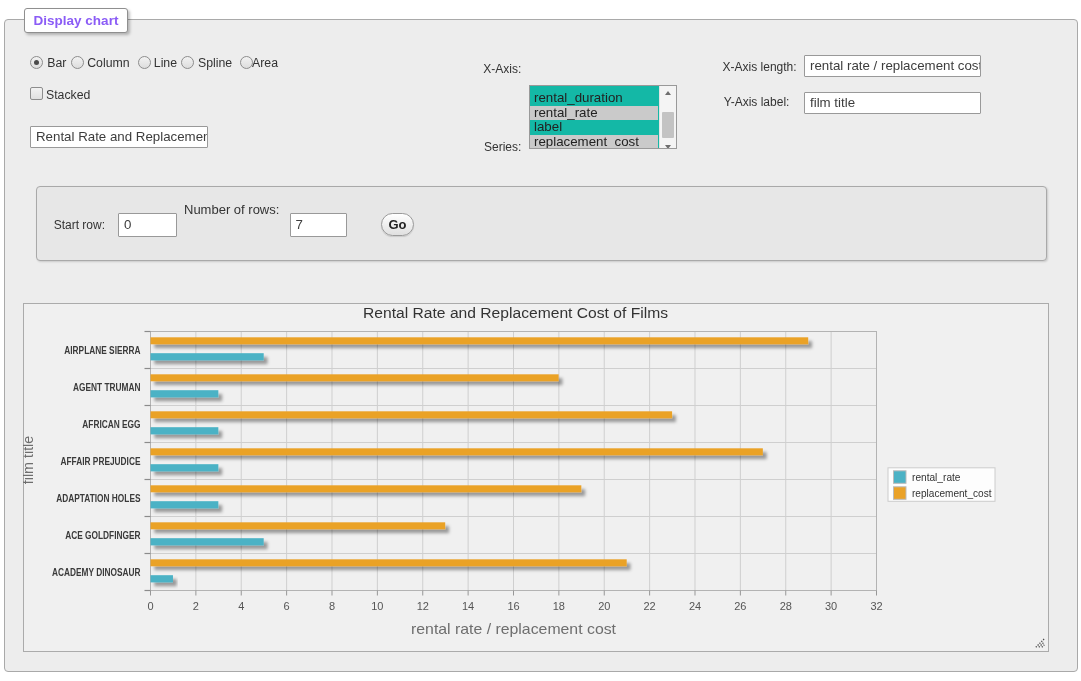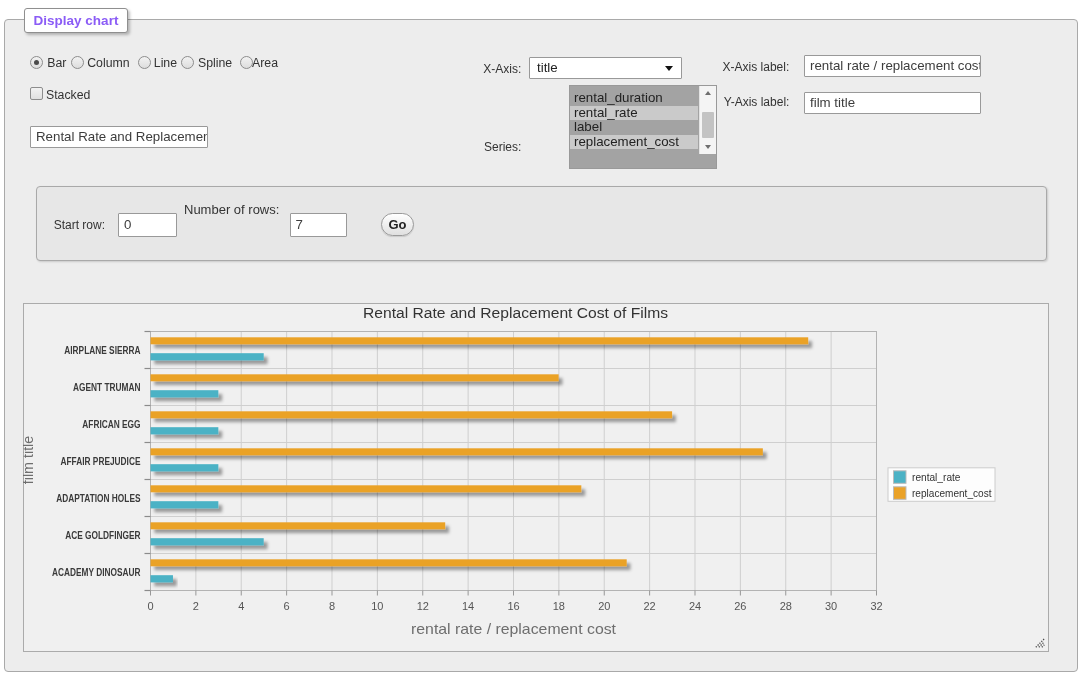--- a/index.html
+++ b/index.html
@@ -13,22 +13,22 @@
       background:linear-gradient(#f2f2f2,#ddd); }
   .rdot { position:absolute; left:3px; top:3px; width:5px; height:5px; border-radius:50%; background:#4a4a4a; }
   .checkbox { position:absolute; width:13px; height:13px; border:1px solid #8d8d8d; border-radius:2px;
       background:linear-gradient(#f2f2f2,#e0e0e0); }
   .tinput { position:absolute; background:#fff; border:1px solid #999; border-radius:1px;
       font-size:13.3px; color:#3d3d3d; padding:0 0 0 5px; line-height:20px; white-space:nowrap; overflow:hidden; }
   #selectbox { position:absolute; left:529px; top:57px; width:153px; height:22px; background:#fff;
       border:1px solid #999; border-radius:1px; font-size:13.3px; color:#222; line-height:20px; padding-left:7px; }
   #selarrow { position:absolute; right:8px; top:8px; width:0; height:0;
       border-left:4.5px solid transparent; border-right:4.5px solid transparent; border-top:5.5px solid #111; }
-  #listbox { position:absolute; left:529px; top:85px; width:147.5px; height:84px; background:#a3a3a3;
-      border:1px solid #999; overflow:hidden;margin-left:40px; }
+  #listbox { position:absolute; left:529px; top:85px; width:147.5px; height:64px; background:#14b8a6;
+      border:1px solid #999; overflow:hidden; }
   .opt { position:absolute; left:0; width:128px; height:14.5px; font-size:13.3px; color:#222;
       line-height:14.5px; padding-left:4px; white-space:nowrap; }
   .optsel { background:#cacaca; }
   #sbar { position:absolute; right:0; top:0; width:17px; height:67.5px; background:#f4f4f4; border-left:1px solid #e3e3e3; }
   .sbtn { position:absolute; left:0; width:17px; height:14px; background:#f4f4f4; }
   #sthumb { position:absolute; left:2.5px; top:26px; width:12px; height:26px; background:#c3c3c3; border-radius:1px; }
   .arr-up { position:absolute; left:5px; top:5px; width:0; height:0; border-left:3.5px solid transparent;
       border-right:3.5px solid transparent; border-bottom:4.5px solid #6e6e6e; }
   .arr-dn { position:absolute; left:5px; top:5px; width:0; height:0; border-left:3.5px solid transparent;
       border-right:3.5px solid transparent; border-top:4.5px solid #6e6e6e; }
@@ -56,40 +56,39 @@
 <span class="flabel" style="left:153.8px;top:55.5px;font-size:12.3px">Line</span>
 <span class="radio" style="left:181px;top:55.5px"></span>
 <span class="flabel" style="left:198px;top:55.5px;font-size:12.3px">Spline</span>
 <span class="radio" style="left:240px;top:55.5px"></span>
 <span class="flabel" style="left:252px;top:55.5px;font-size:12.3px">Area</span>
       <span class="checkbox" style="left:30px;top:86.5px"></span>
       <span class="flabel" style="left:46px;top:87.5px;font-size:12.3px">Stacked</span>
       <div class="tinput" style="left:30px;top:126px;width:177.5px;height:22px;">Rental Rate and Replacement Cost of Films</div>
 
       <span class="flabel" style="left:483.3px;top:62px">X-Axis:</span>
-      <div id="selectbox">title<span id="selarrow"></span></div>
 
       <span class="flabel" style="left:484px;top:140.3px">Series:</span>
       <div id="listbox">
         <div class="opt" style="top:5.2px">rental_duration</div>
         <div class="opt optsel" style="top:19.7px">rental_rate</div>
         <div class="opt" style="top:34.2px">label</div>
         <div class="opt optsel" style="top:48.7px">replacement_cost</div>
         <div id="sbar">
           <div class="sbtn" style="top:0">
               <span class="arr-up"></span>
             </div>
           <div id="sthumb"></div>
           <div class="sbtn" style="top:53.5px">
               <span class="arr-dn"></span>
             </div>
         </div>
       </div>
 
-      <span class="flabel" style="left:722.6px;top:60.4px">X-Axis label:</span>
+      <span class="flabel" style="left:722.6px;top:60.4px">X-Axis length:</span>
       <div class="tinput" style="left:804px;top:54.5px;width:176.5px;height:22.5px;">rental rate / replacement cost</div>
       <span class="flabel" style="left:723.8px;top:94.5px">Y-Axis label:</span>
       <div class="tinput" style="left:804px;top:91.5px;width:176.5px;height:22.5px;">film title</div>
 
       <div id="graybox"></div>
       <span class="flabel" style="left:53.7px;top:218px">Start row:</span>
       <div class="tinput" style="left:118px;top:212.5px;width:58.5px;height:24px;line-height:22px;">0</div>
       <span class="flabel" style="left:184px;top:203px;font-size:13px">Number of rows:</span>
       <div class="tinput" style="left:289.5px;top:212.5px;width:57px;height:24px;line-height:22px;">7</div>
       <div id="gobtn">Go</div>

